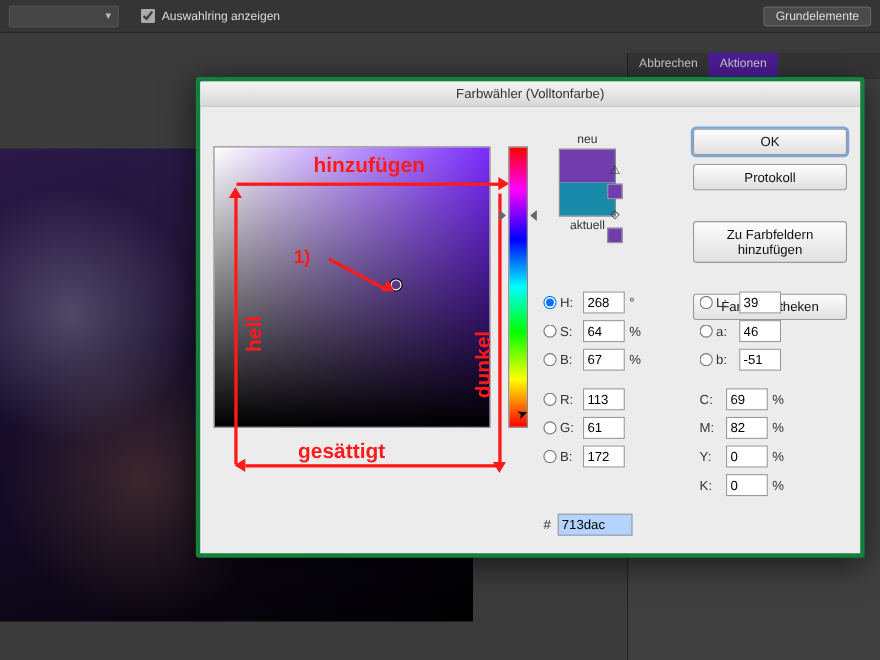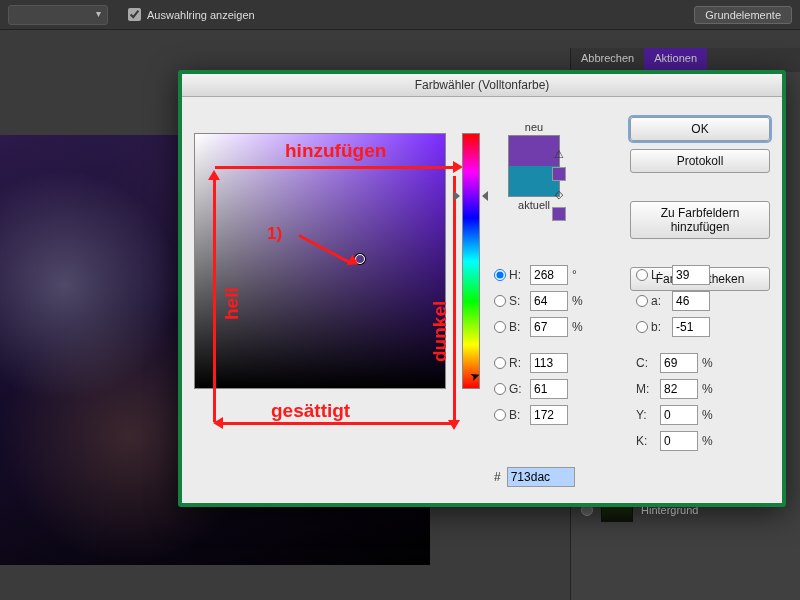--- a/index.html
+++ b/index.html
@@ -109,25 +109,20 @@
   </label>
   <button class="right-btn">Grundelemente</button>
 </div>
 
 <div class="canvas-area"></div>
 
 <div class="right-panel">
   <div class="panel-tabs">
     <div class="panel-tab">Abbrechen</div>
     <div class="panel-tab active">Aktionen</div>
-  </div>
-  <div class="layer-row">
-    <span class="eye"></span>
-    <span class="thumb"></span>
-    <span>Hintergrund</span>
   </div>
 </div>
 
 <div class="dialog">
   <div class="dialog-title">Farbwähler (Volltonfarbe)</div>
   <div class="picker-body">
 
     <div class="sv-field">
       <div class="sv-cursor"></div>
 

